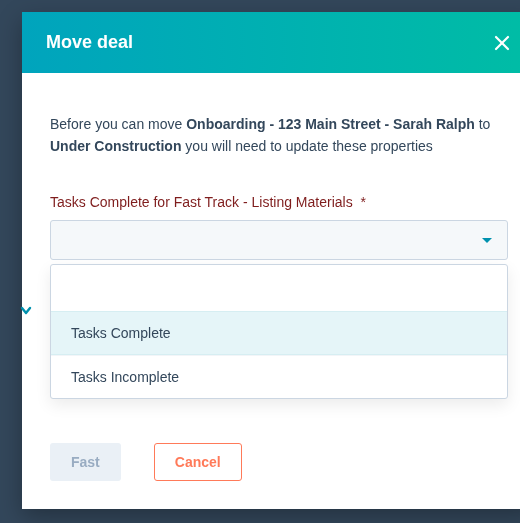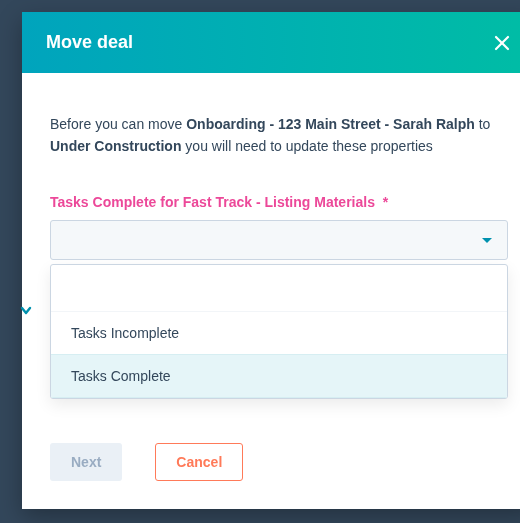--- a/index.html
+++ b/index.html
@@ -47,22 +47,22 @@
   .modal-body {
     padding: 40px 28px 28px 28px;
   }
   .intro {
     color: #33475b;
     line-height: 1.6;
     margin-bottom: 36px;
   }
   .intro b { font-weight: 700; }
   .field-label {
-    font-weight: 700;
-    color: #ec4899;
+    font-weight: 400;
+    color: #7f1d1d;
     margin-bottom: 10px;
   }
   .select {
     position: relative;
     width: 100%;
     height: 40px;
     border: 1px solid #cbd6e2;
     border-radius: 3px;
     background: #f5f8fa;
     display: flex;
@@ -158,37 +158,37 @@
       <div class="select">
         <span class="caret">
           <svg width="12" height="8" viewBox="0 0 12 8" fill="currentColor">
             <path d="M1 1 L6 6 L11 1 Z"></path>
           </svg>
         </span>
       </div>
 
       <div class="dropdown">
         <div class="spacer"></div>
+        <div class="option highlight">
+          <span>Tasks Complete</span>
+        </div>
         <div class="option">
           <span>Tasks Incomplete</span>
-        </div>
-        <div class="option highlight">
-          <span>Tasks Complete</span>
         </div>
       </div>
 
       <div class="side-chevron">
         <svg width="14" height="14" viewBox="0 0 14 14" fill="none" stroke="#0091ae" stroke-width="2.4" stroke-linecap="round" stroke-linejoin="round">
           <polyline points="3,5 7,10 11,5"></polyline>
         </svg>
       </div>
 
       <div class="actions">
         <button class="btn btn-primary">
-          <span>Next</span>
+          <span>Fast</span>
         </button>
         <button class="btn btn-secondary">
           <span>Cancel</span>
         </button>
       </div>
 
     </div>
   </div>
 </div>
 

